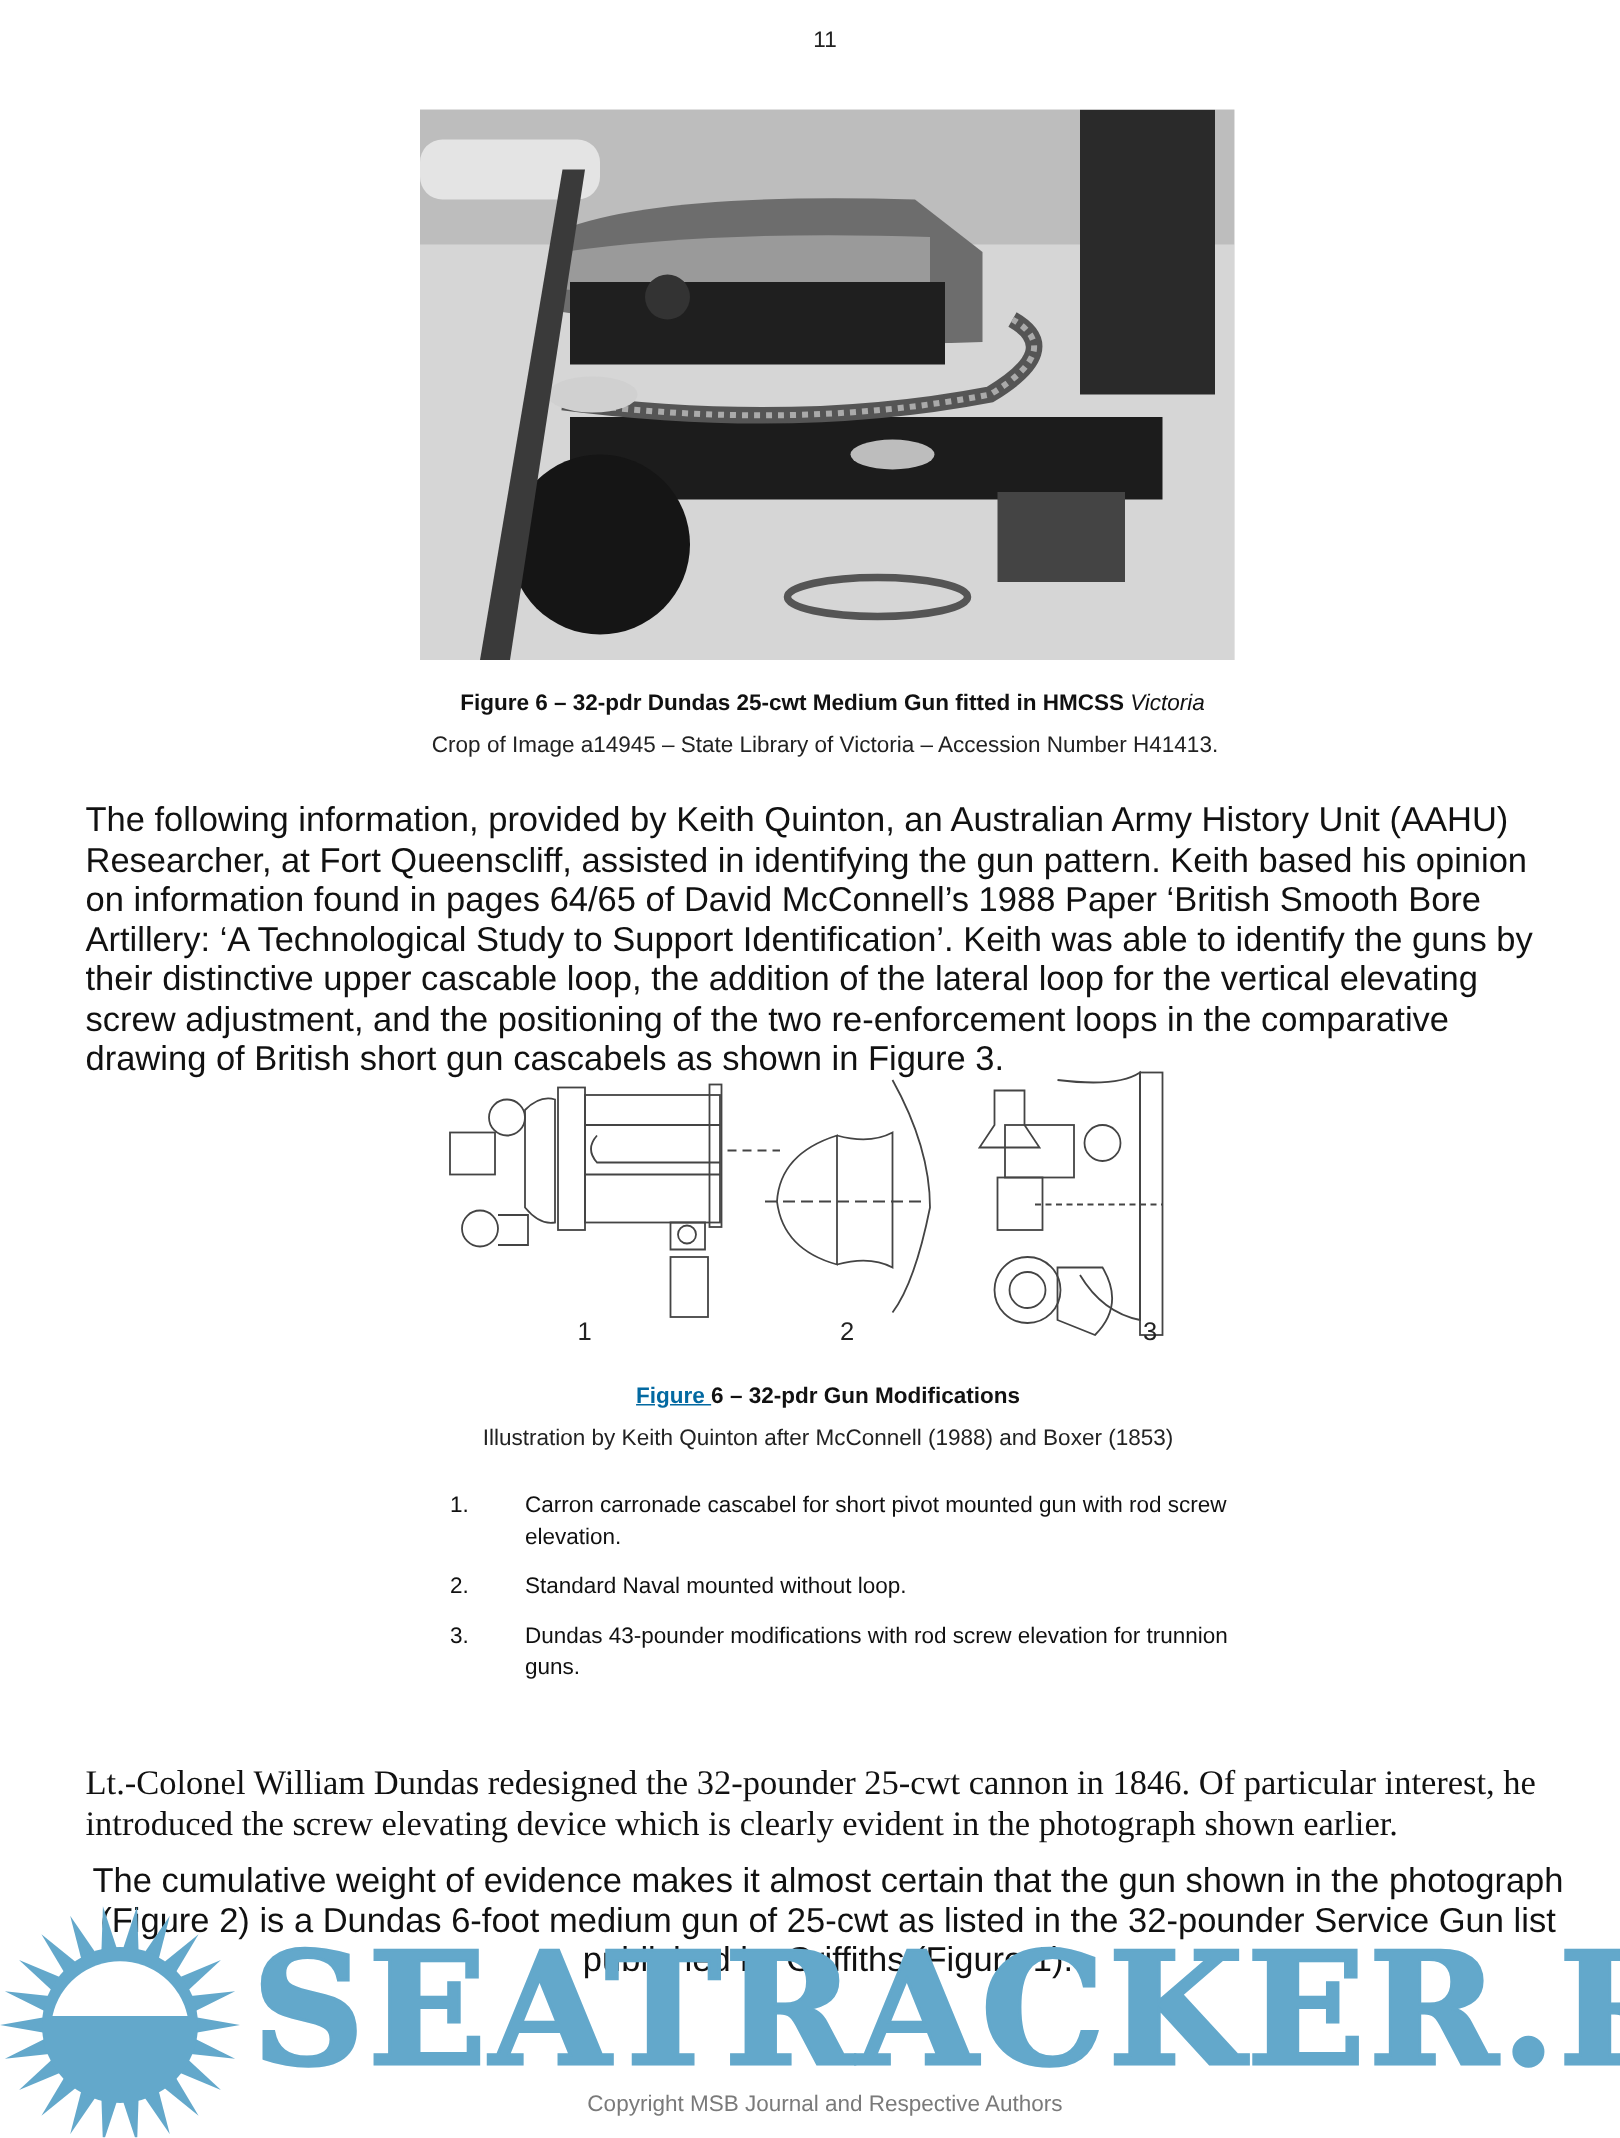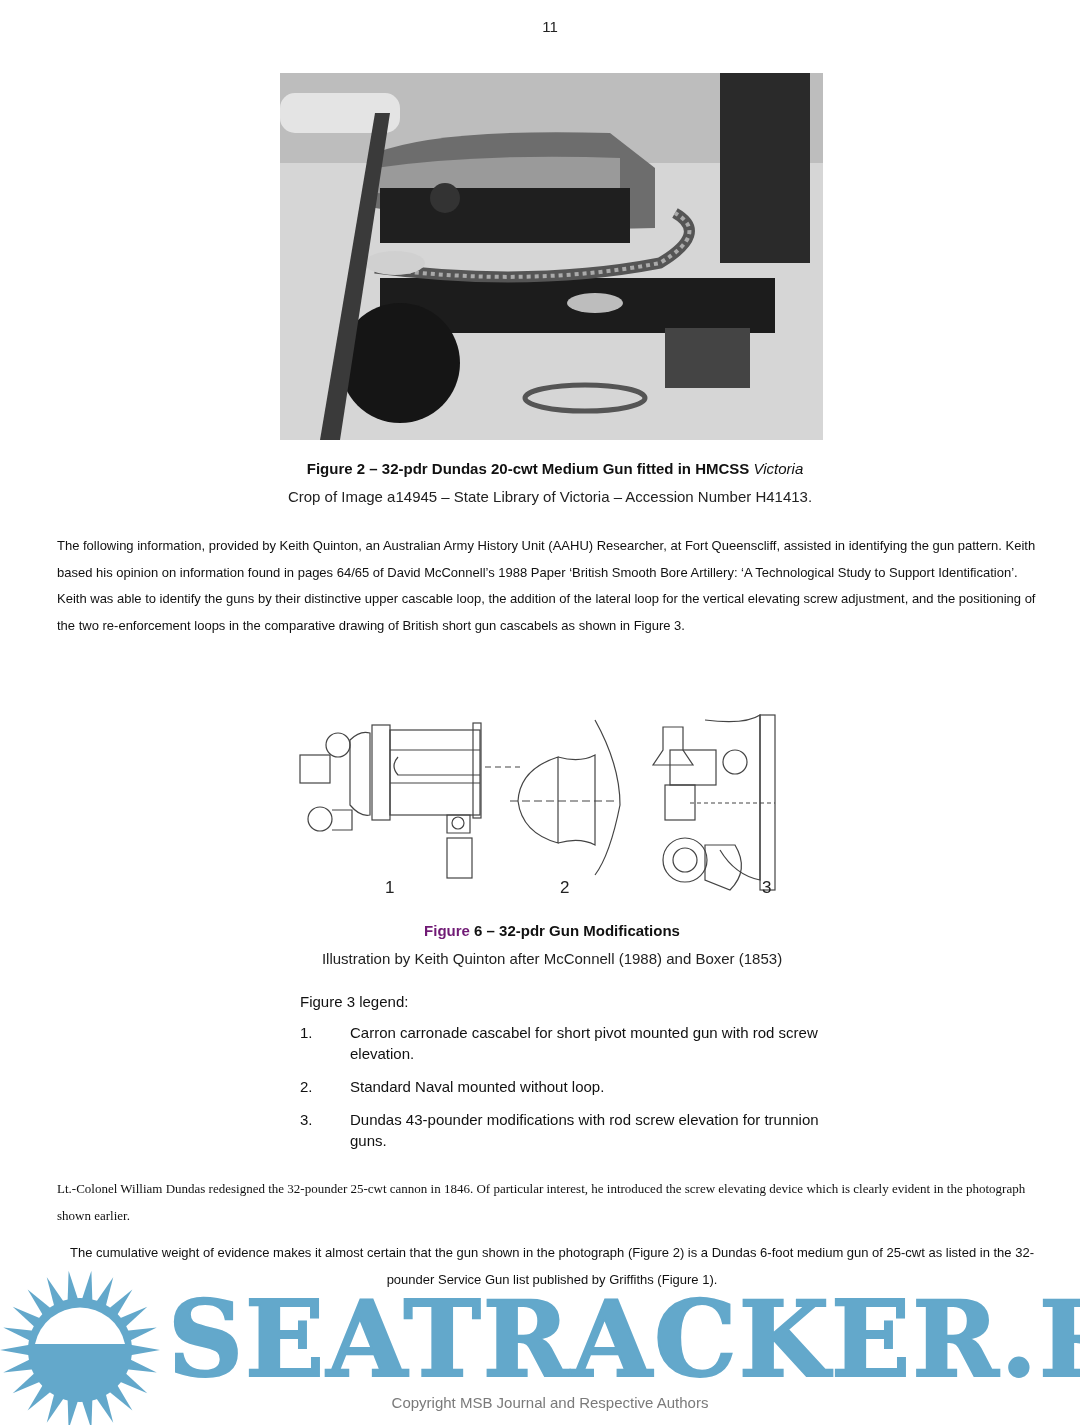--- a/index.html
+++ b/index.html
@@ -20,32 +20,32 @@
     position: absolute; top: 460px; left: 0; width: 1110px; text-align: center;
     font-size: 15px; font-weight: bold; color: #111;
   }
   .caption-title i { font-weight: normal; }
   .caption-sub {
     position: absolute; top: 488px; left: 0; width: 1100px; text-align: center;
     font-size: 15px; color: #222;
   }
   .para {
     position: absolute; left: 57px; width: 990px;
-    font-size: 13px; line-height: 26.5px; color: #111;
+    font-size: 23px; line-height: 26.5px; color: #111;
   }
   .p1 { top: 533px; }
   .drawing {
     position: absolute; left: 290px; top: 705px; width: 525px; height: 195px;
   }
   .drawing svg { width: 100%; height: 100%; display: block; }
   .fig3-title {
     position: absolute; top: 922px; left: 0; width: 1104px; text-align: center;
     font-size: 15px; font-weight: bold; color: #111;
   }
-  .fig3-link { color: #701a75; }
+  .fig3-link { color: #0369a1; text-decoration: underline; }
   .fig3-sub {
     position: absolute; top: 950px; left: 0; width: 1104px; text-align: center;
     font-size: 15px; color: #222;
   }
   .legend { position: absolute; left: 300px; top: 993px; width: 540px; font-size: 15px; color: #111; }
   .legend-title { margin-bottom: 12px; }
   .legend-item { display: flex; line-height: 21px; margin-bottom: 12px; }
   .legend-num { width: 50px; flex: none; }
   .legend-text { flex: 1; }
   .p2 { top: 1176px; font-family: Liberation Serif, serif; }
@@ -86,21 +86,21 @@
     <path d="M95,195 Q250,215 380,190 Q430,160 395,140" fill="none" stroke="#555" stroke-width="11"></path>
     <path d="M95,195 Q250,215 380,190 Q430,160 395,140" fill="none" stroke="#aaa" stroke-width="4" stroke-dasharray="4 4"></path>
     <ellipse cx="115" cy="190" rx="30" ry="12" fill="#d0d0d0"></ellipse>
     <ellipse cx="315" cy="230" rx="28" ry="10" fill="#bdbdbd"></ellipse>
     <path d="M40,367 L95,40 L110,40 L60,367 Z" fill="#3a3a3a"></path>
     <ellipse cx="305" cy="325" rx="60" ry="13" fill="none" stroke="#555" stroke-width="5"></ellipse>
   </svg>
 </div>
 
 <div class="caption-title">
-  <span>Figure 2 – 32-pdr Dundas 20-cwt Medium Gun fitted in HMCSS </span><i>Victoria</i>
+  <span>Figure 6 – 32-pdr Dundas 25-cwt Medium Gun fitted in HMCSS </span><i>Victoria</i>
 </div>
 <div class="caption-sub">Crop of Image a14945 – State Library of Victoria – Accession Number H41413.</div>
 
 <div class="para p1">The following information, provided by Keith Quinton, an Australian Army History Unit (AAHU) Researcher, at Fort Queenscliff, assisted in identifying the gun pattern.  Keith based his opinion on information found in pages 64/65 of David McConnell’s 1988 Paper ‘British Smooth Bore Artillery: ‘A Technological Study to Support Identification’.  Keith was able to identify the guns by their distinctive upper cascable loop, the addition of the lateral loop for the vertical elevating screw adjustment, and the positioning of the two re-enforcement loops in the comparative drawing of British short gun cascabels as shown in Figure 3.</div>
 
 <div class="drawing">
   <svg viewBox="0 0 525 195" fill="none" stroke="#444" stroke-width="1.2">
 
     <g>
       <rect x="10" y="50" width="30" height="28"></rect>
@@ -143,21 +143,20 @@
     <text x="472" y="188" font-family="Liberation Sans, sans-serif" font-size="17" fill="#222" stroke="none">3</text>
   </svg>
 </div>
 
 <div class="fig3-title">
   <span class="fig3-link">Figure </span><span>6 – 32-pdr Gun Modifications</span>
 </div>
 <div class="fig3-sub">Illustration by Keith Quinton after McConnell (1988) and Boxer (1853)</div>
 
 <div class="legend">
-  <div class="legend-title">Figure 3 legend:</div>
   <div class="legend-item">
     <span class="legend-num">1.</span>
     <span class="legend-text">Carron carronade cascabel for short pivot mounted gun with rod screw elevation.</span>
   </div>
   <div class="legend-item">
     <span class="legend-num">2.</span>
     <span class="legend-text">Standard Naval mounted without loop.</span>
   </div>
   <div class="legend-item">
     <span class="legend-num">3.</span>

